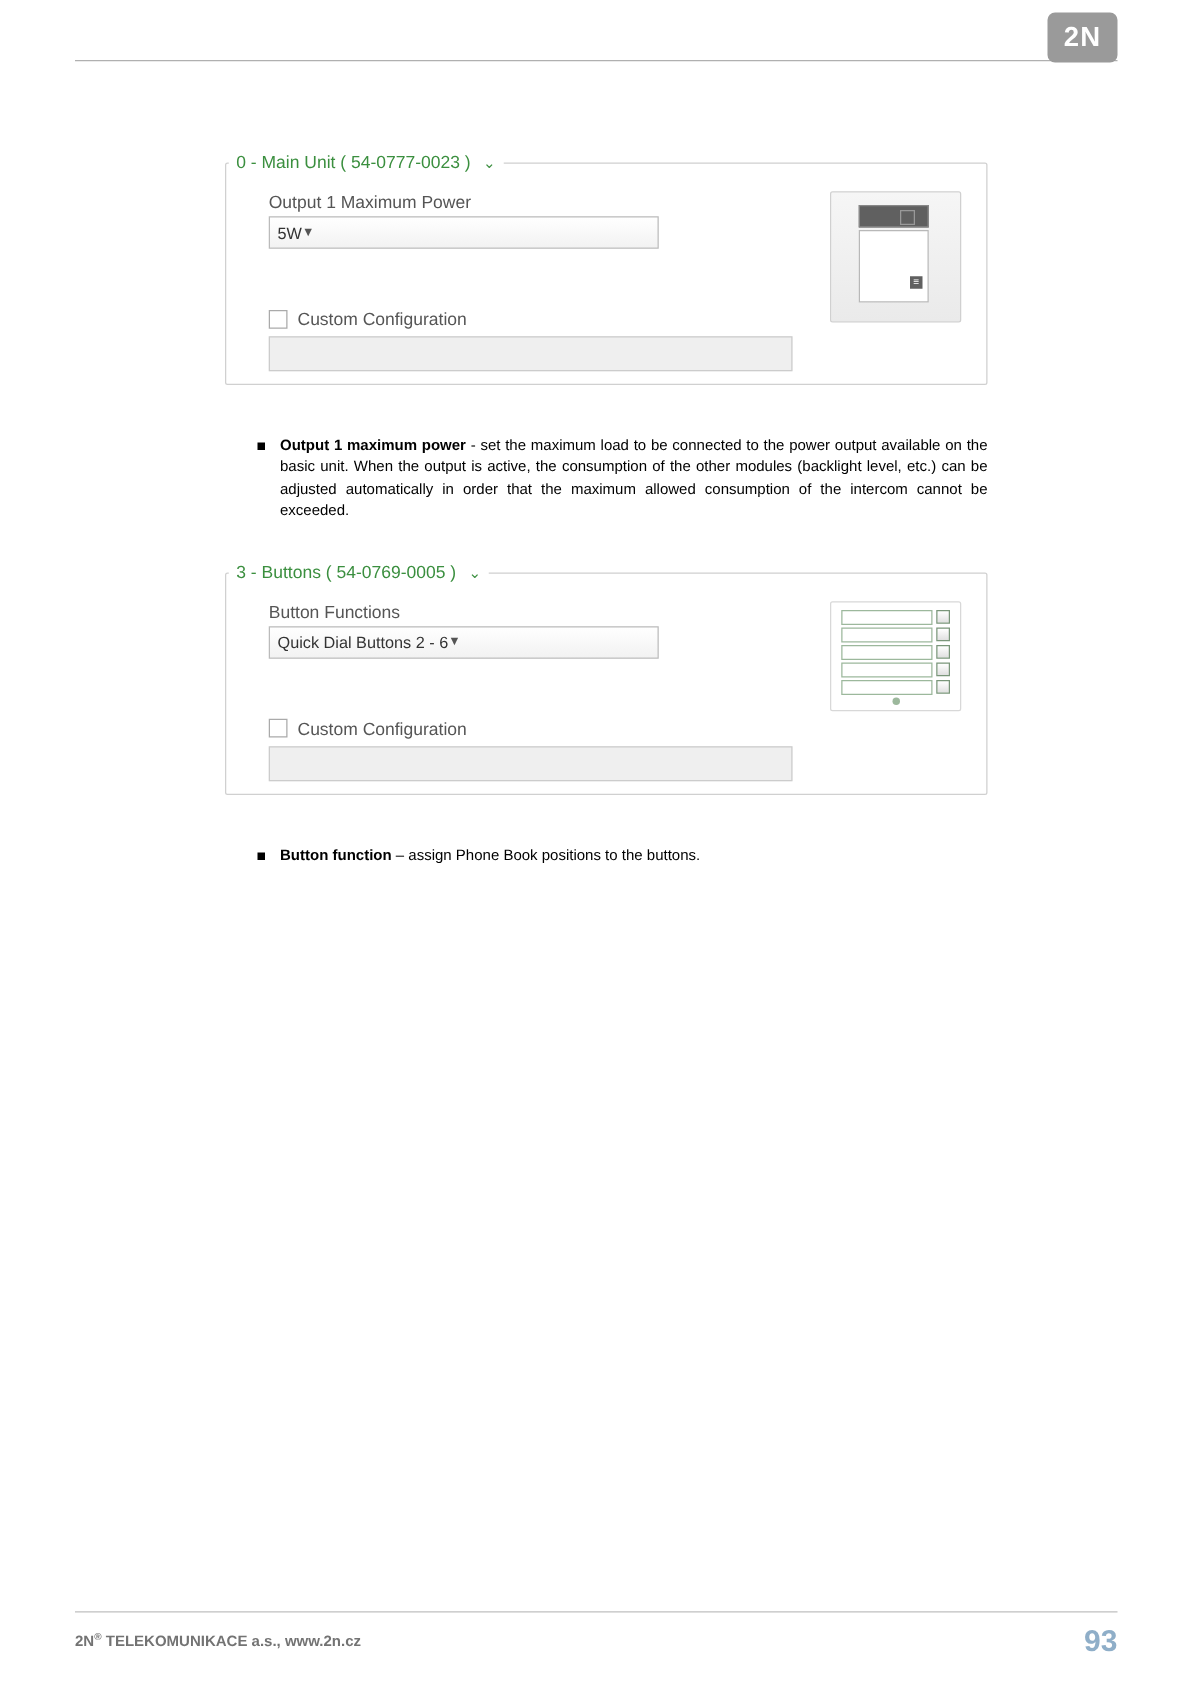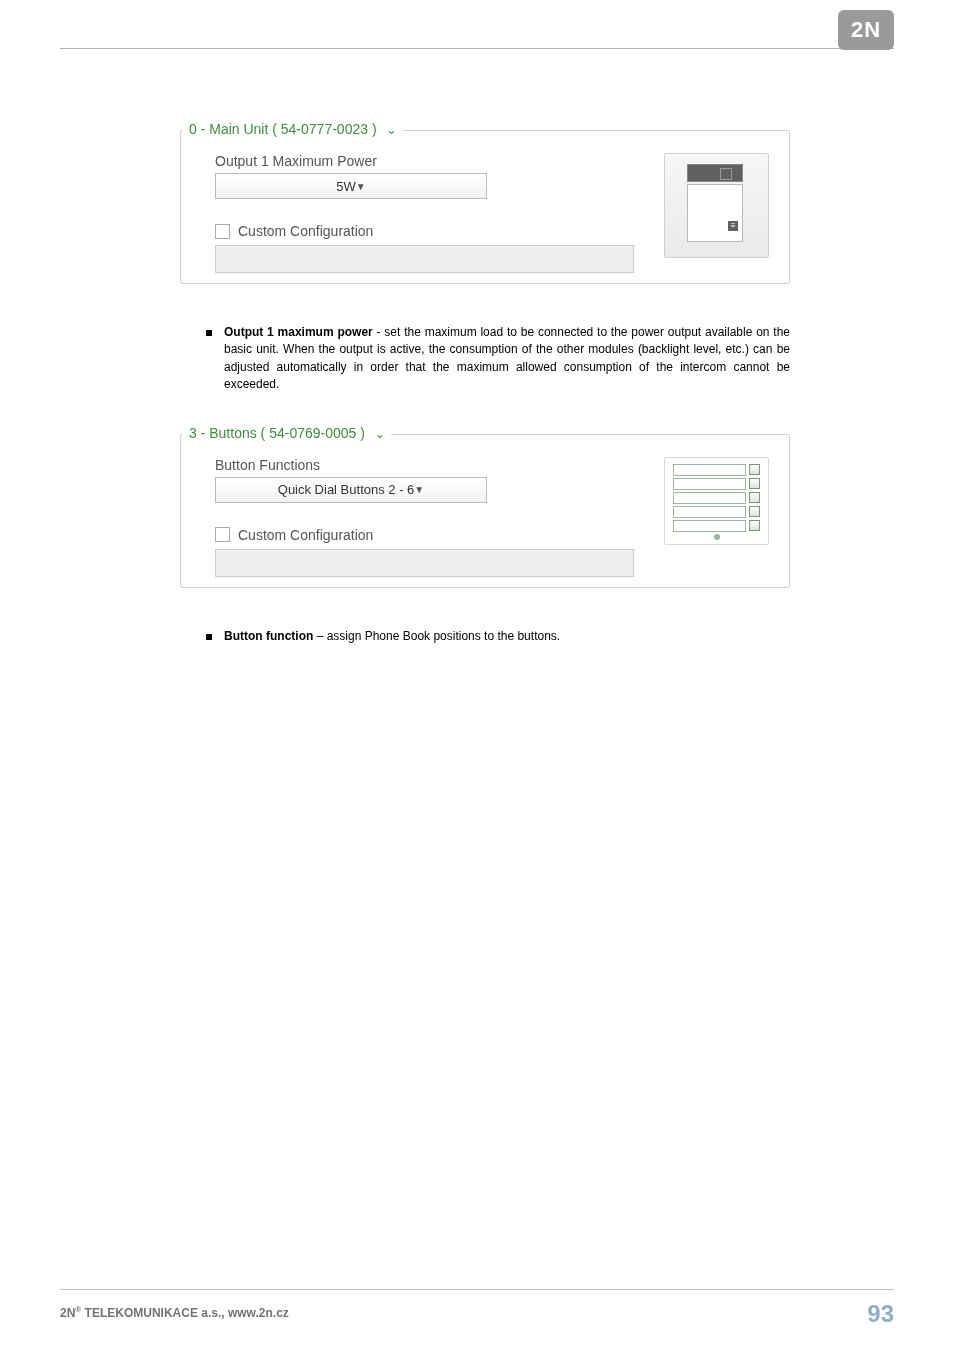--- a/index.html
+++ b/index.html
@@ -79,27 +79,27 @@
     align-items: flex-start;
     gap: 30px;
   }
   .form-left { flex: 1; }
   .field-label {
     font-size: 14px;
     color: #555;
     margin-bottom: 4px;
   }
   .dropdown {
-    width: 272px;
+    width: 312px;
     border: 1px solid #bbb;
     height: 26px;
     background: linear-gradient(#fff, #f2f2f2);
     display: flex;
     align-items: center;
-    justify-content: center;
+    justify-content: flex-start;
     padding: 0 6px;
     font-size: 13px;
     color: #333;
     cursor: pointer;
   }
   .dropdown .arrow {
     font-size: 10px;
     color: #555;
   }
   .thumb-main {
@@ -167,21 +167,21 @@
     height: 11px;
     border: 1px solid #7a967a;
     background: linear-gradient(#fff, #e0e0e0);
   }
   .thumb-buttons .dot {
     width: 6px; height: 6px; border-radius: 50%;
     background: #9cb89c;
     margin: 2px auto 0 auto;
   }
   .checkbox-row {
-    margin-top: 24px;
+    margin-top: 48px;
     display: flex;
     align-items: center;
     gap: 8px;
   }
   .checkbox {
     width: 15px;
     height: 15px;
     border: 1px solid #aaa;
     background: #fff;
     cursor: pointer;

